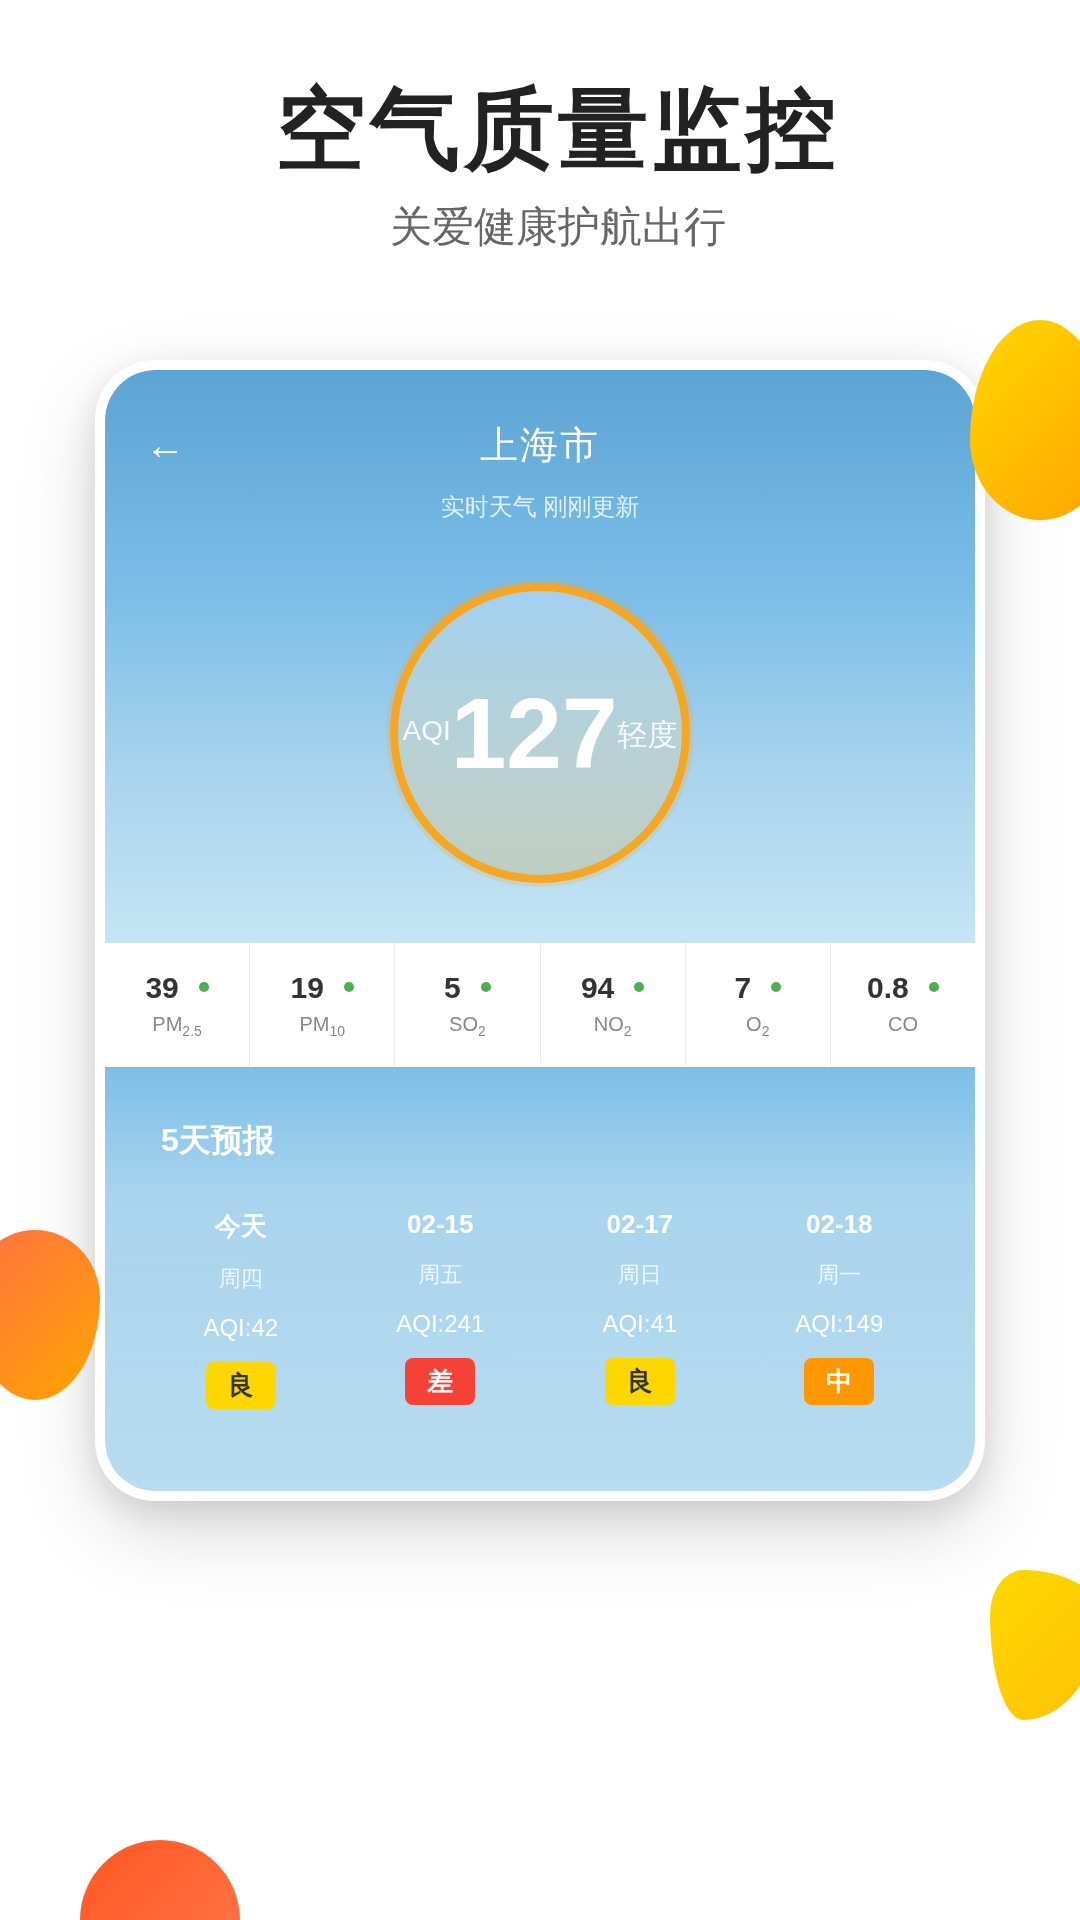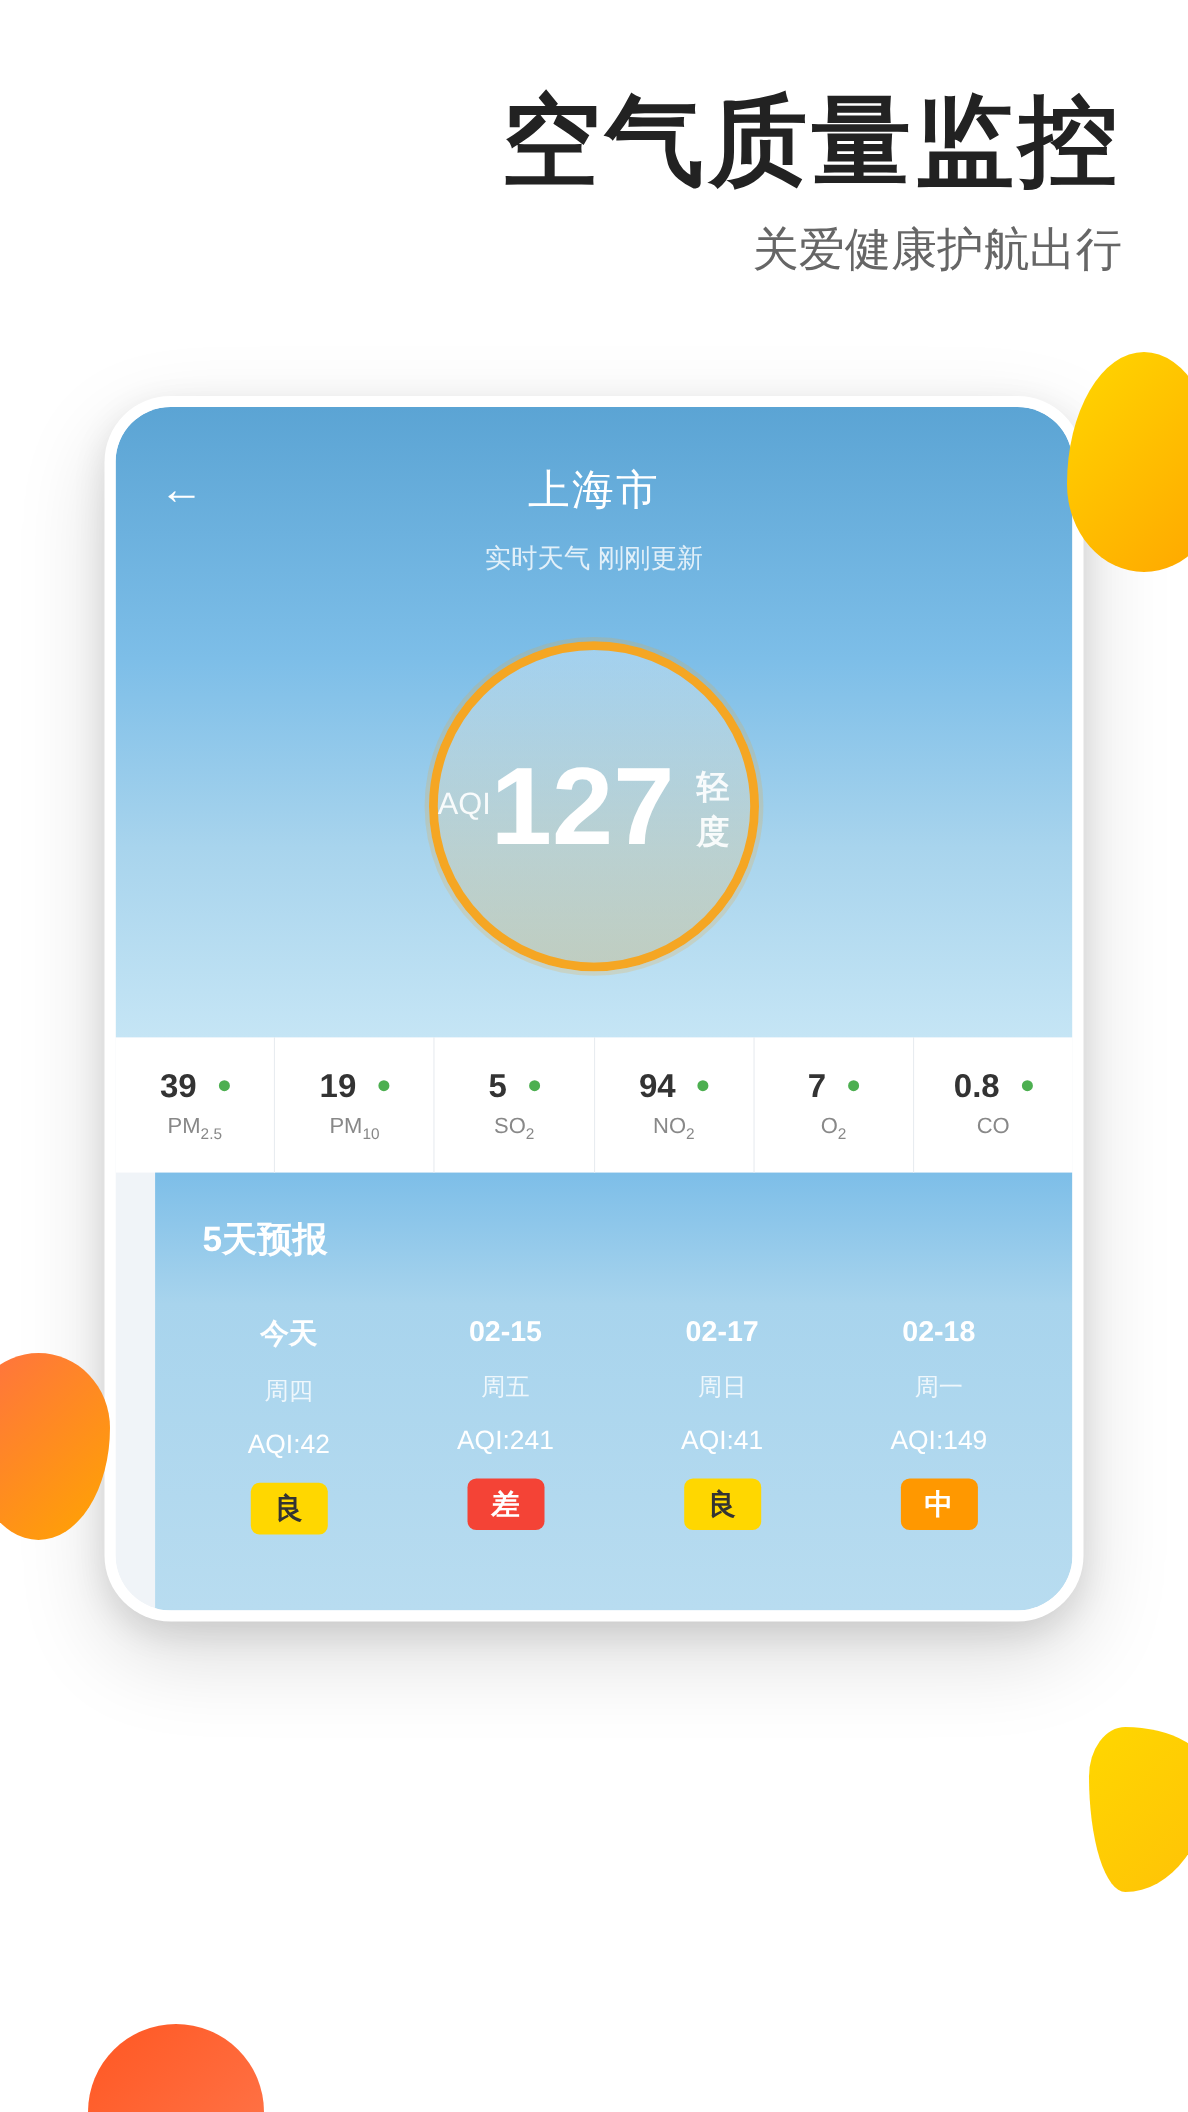--- a/index.html
+++ b/index.html
@@ -52,21 +52,21 @@
       width: 160px;
       height: 80px;
       background: linear-gradient(135deg, #FF5722, #FF7043);
       border-radius: 50% 50% 0 0 / 100% 100% 0 0;
       z-index: 10;
     }
 
     
     .hero-section {
       padding: 80px 60px 40px;
-      text-align: right;
+      text-align: center;
       margin-left: 36px;
     }
     .hero-title {
       font-size: 90px;
       font-weight: 900;
       color: #222222;
       letter-spacing: 4px;
       line-height: 1.1;
     }
     .hero-subtitle {
@@ -164,23 +164,22 @@
     }
     .aqi-value {
       font-size: 100px;
       color: #ffffff;
       font-weight: 700;
       line-height: 1;
     }
     .aqi-level {
       font-size: 30px;
       color: rgba(255,255,255,0.9);
-      font-weight: 700;
+      font-weight: 400;
       margin-top: 5px;
-      margin-left: 20px;
     }
 
     
     .pollutant-row {
       background: rgba(255,255,255,0.95);
       display: flex;
       align-items: stretch;
     }
 
     .pollutant-item {
@@ -218,22 +217,21 @@
       color: #888888;
       font-weight: 400;
     }
     .pollutant-name sub, .pollutant-name sup {
       font-size: 14px;
     }
 
     
     .forecast-section {
       background: linear-gradient(180deg, #7DBEE8 0%, #A8D4ED 30%, #B8DCF0 100%);
-      padding: 3px;
-      margin-left: 36px;
+      padding: 16px;
     }
     .forecast-header {
       padding: 36px 40px 20px;
     }
     .forecast-title {
       font-size: 32px;
       color: #ffffff;
       font-weight: 600;
     }
 

